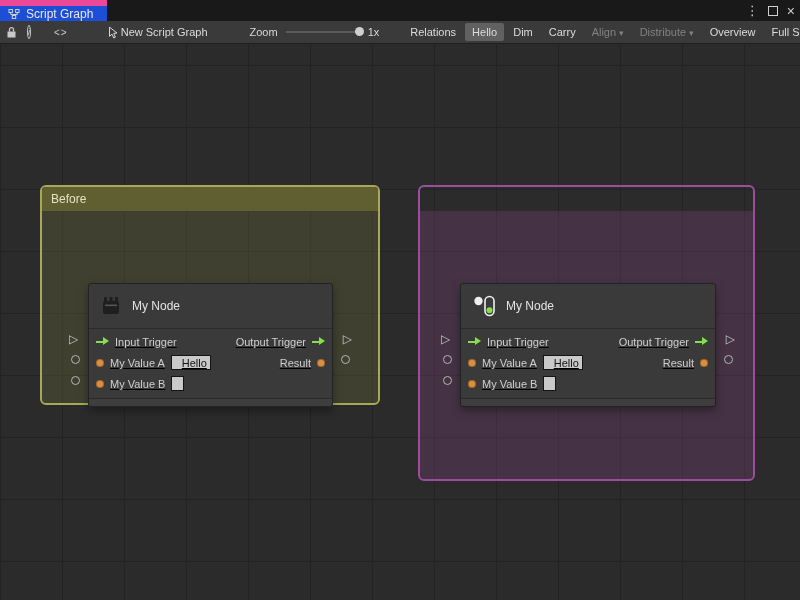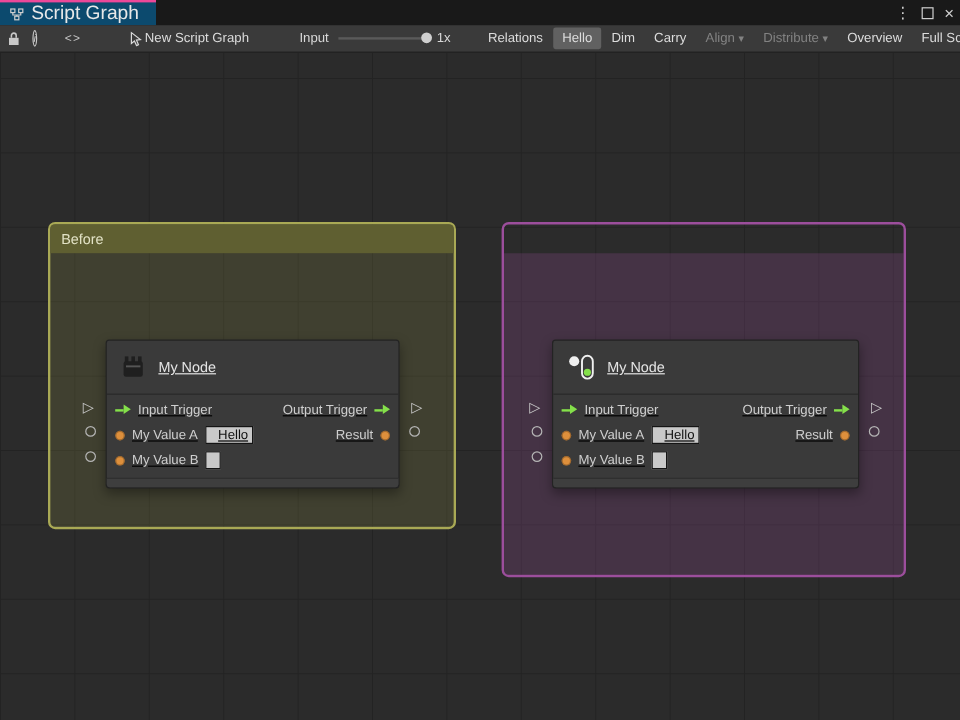--- a/index.html
+++ b/index.html
@@ -2,22 +2,22 @@
 <html><head>
 <meta charset="utf-8">
 <style>
   html,body{margin:0;padding:0;background:#111;}
   #stage{position:relative;width:800px;height:600px;overflow:hidden;
          font-family:"Liberation Sans",sans-serif;background:#191919;
          -webkit-font-smoothing:antialiased;}
 
   
   .tabbar{position:absolute;top:0;left:0;right:0;height:21px;background:#191919;display:flex;align-items:stretch;}
-  .tab{display:flex;align-items:center;gap:6px;background:#0c4a6e;padding:0 14px 0 8px;
-       font-size:16px;color:#e8e8e8;border-top:2px solid #ec4899;}
+  .tab{display:flex;align-items:center;gap:6px;background:#1d4ed8;padding:0 14px 0 8px;
+       font-size:12px;color:#e8e8e8;border-top:6px solid #ec4899;}
   .win-controls{position:absolute;right:5px;top:0;height:21px;display:flex;align-items:center;gap:9px;color:#cfcfcf;}
   .kebab{font-size:13px;line-height:13px;cursor:default;}
   .sq{width:8px;height:8px;border:1px solid #cfcfcf;display:inline-block;}
   .xchar{font-size:14px;line-height:14px;}
 
   
   .toolbar{position:absolute;top:21px;left:0;right:0;height:23px;background:#3a3a3a;
            border-bottom:1px solid #1f1f1f;display:flex;align-items:center;
            font-size:11px;color:#d8d8d8;padding:0 6px;box-sizing:border-box;
            white-space:nowrap;overflow:hidden;}
@@ -41,36 +41,36 @@
   .canvas{position:absolute;top:44px;left:0;right:0;bottom:0;background-color:#2b2b2b;
           background-image:linear-gradient(#232323 1px,transparent 1px),
                            linear-gradient(90deg,#232323 1px,transparent 1px);
           background-size:62px 62px;background-position:0px 21px;}
 
   
   .group{position:absolute;border:2px solid;border-radius:6px;box-sizing:border-box;overflow:visible;}
   .ghead{height:24px;display:flex;align-items:center;padding:0 9px;font-size:12px;
          border-radius:3px 3px 0 0;}
   .gbody{position:absolute;left:0;right:0;top:24px;bottom:0;border-radius:0 0 4px 4px;}
-  .group-before{left:40px;top:141px;width:340px;height:256px;border-color:#a9a955;}
+  .group-before{left:40px;top:141px;width:340px;height:220px;border-color:#a9a955;}
   .group-before .ghead{background:#5f5f31;color:#e2e2c6;}
   .group-before .gbody{background:rgba(140,140,70,0.22);}
   .group-after{left:418px;top:141px;width:337px;height:296px;border-color:#9c4e9c;}
   .group-after .ghead{background:#693069;color:#eadcea;}
   .group-after .gbody{background:rgba(165,80,165,0.22);}
 
   
   .nodewrap{position:absolute;}
   .nodewrap.before-pos{left:46px;top:96px;width:245px;}
   .nodewrap.after-pos{left:40px;top:96px;width:256px;}
   .node{background:#3a3a3a;border:1px solid #232323;border-radius:3px;
         box-shadow:0 4px 10px rgba(0,0,0,0.35);}
   .nhead{height:44px;display:flex;align-items:center;gap:9px;padding:0 10px;
          border-bottom:1px solid #2a2a2a;}
-  .ntitle{font-size:12px;color:#e4e4e4;text-decoration:underline;}
+  .ntitle{font-size:12px;color:#e4e4e4;}
   .nrows{padding-top:2px;text-decoration:underline;}
   .nrow{height:21px;display:flex;align-items:center;justify-content:space-between;padding:0 7px;}
   .pgroup{display:flex;align-items:center;gap:6px;}
   .plabel{font-size:11px;color:#cfcfcf;}
   .nfoot{height:7px;border-top:1px solid #292929;margin-top:4px;background:#3e3e3e;
          border-radius:0 0 3px 3px;}
 
   
   .garrow{display:inline-block;width:13px;height:9px;position:relative;}
   .garrow::before{content:"";position:absolute;left:0;top:3.5px;width:7px;height:2px;background:#84e04a;}
@@ -133,21 +133,21 @@
     <span class="gname">
       <span class="ticon">
         <svg width="11" height="13" viewBox="0 0 11 13">
           <path d="M1.5 1.2 L9 7 L5.7 7.4 L7.4 11.2 L5.8 12 L4 8.2 L1.5 10.3 Z" fill="none" stroke="#d8d8d8" stroke-width="1"></path>
         </svg>
       </span>
       <span>New Script Graph</span>
     </span>
 
     <span class="zoomgrp">
-      <span>Input</span>
+      <span>Zoom</span>
       <span class="ztrack">
         <span class="zknob"></span>
       </span>
       <span>1x</span>
     </span>
 
     <span class="btns">
       <span class="tbtn">Relations</span>
       <span class="tbtn active">Hello</span>
       <span class="tbtn">Dim</span>

